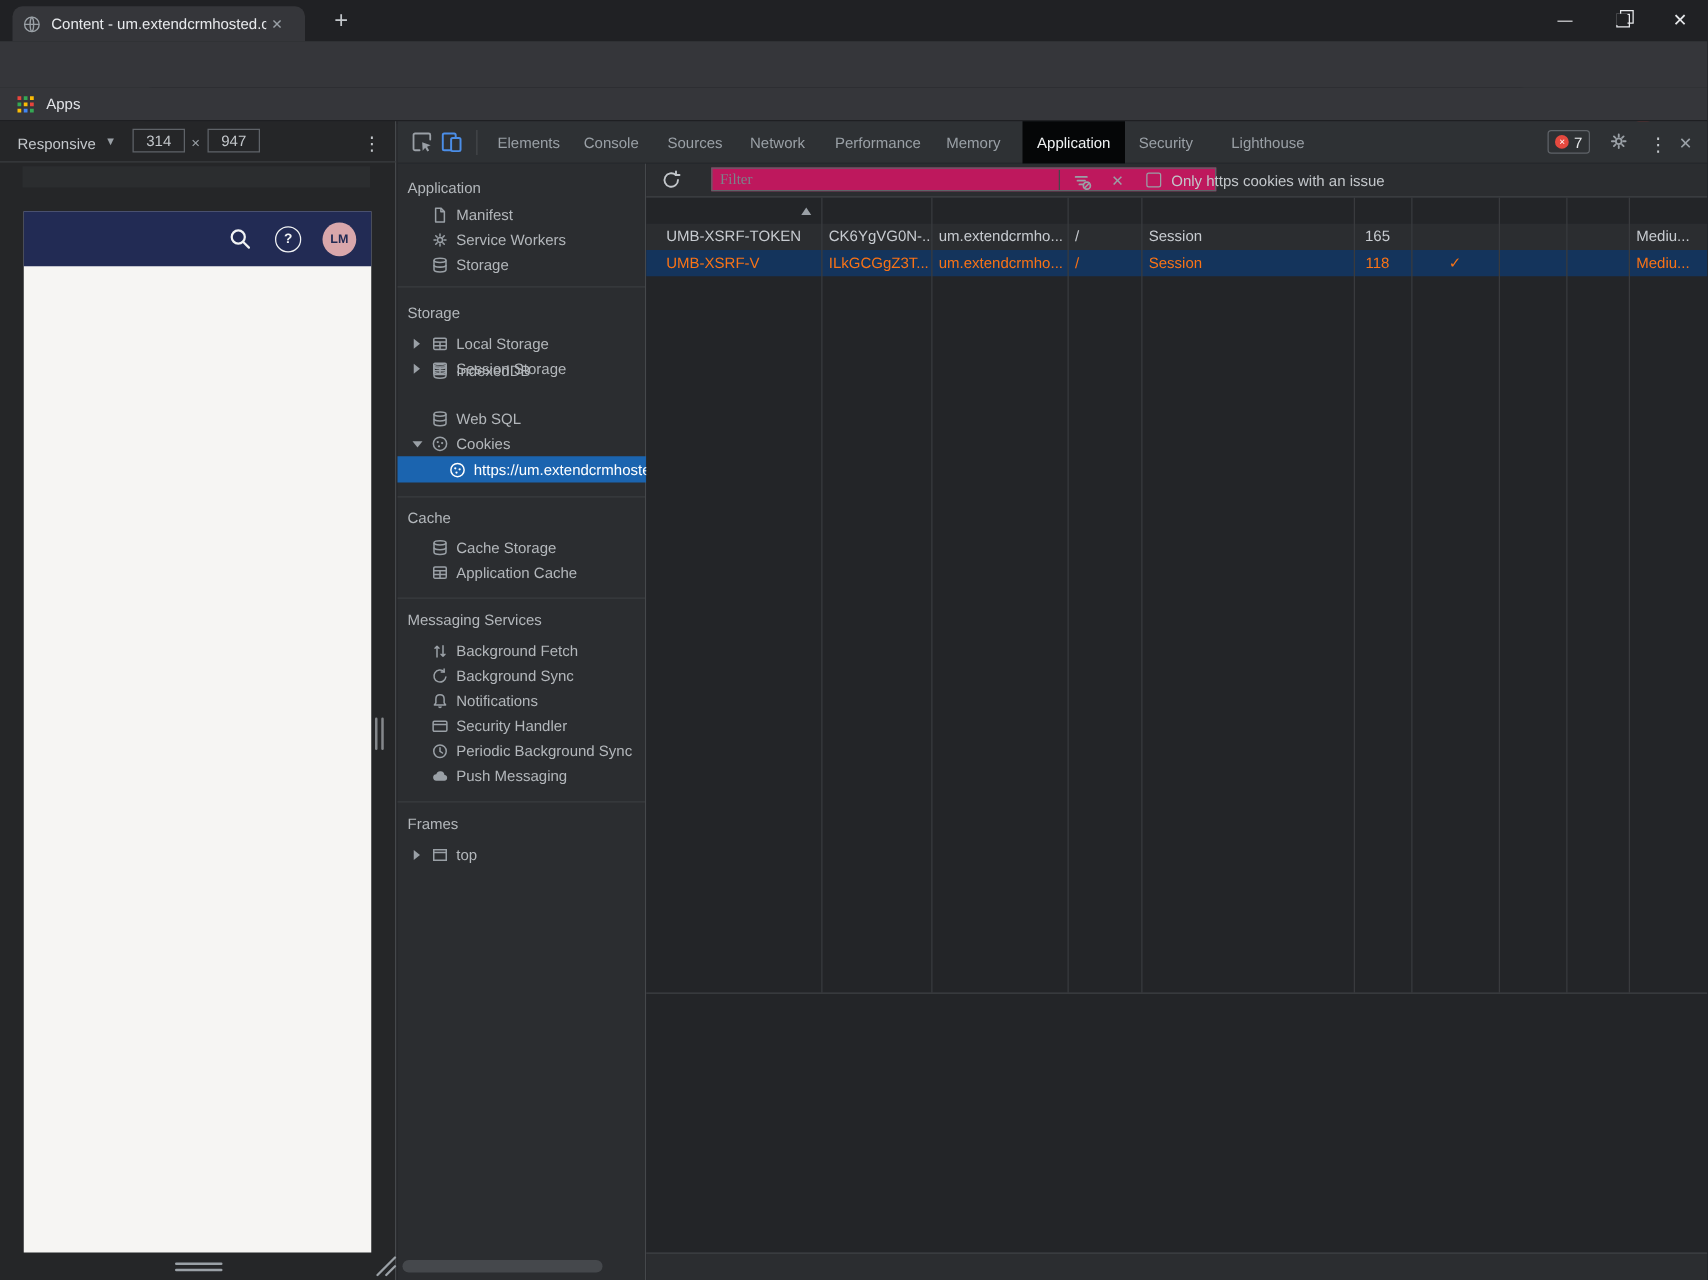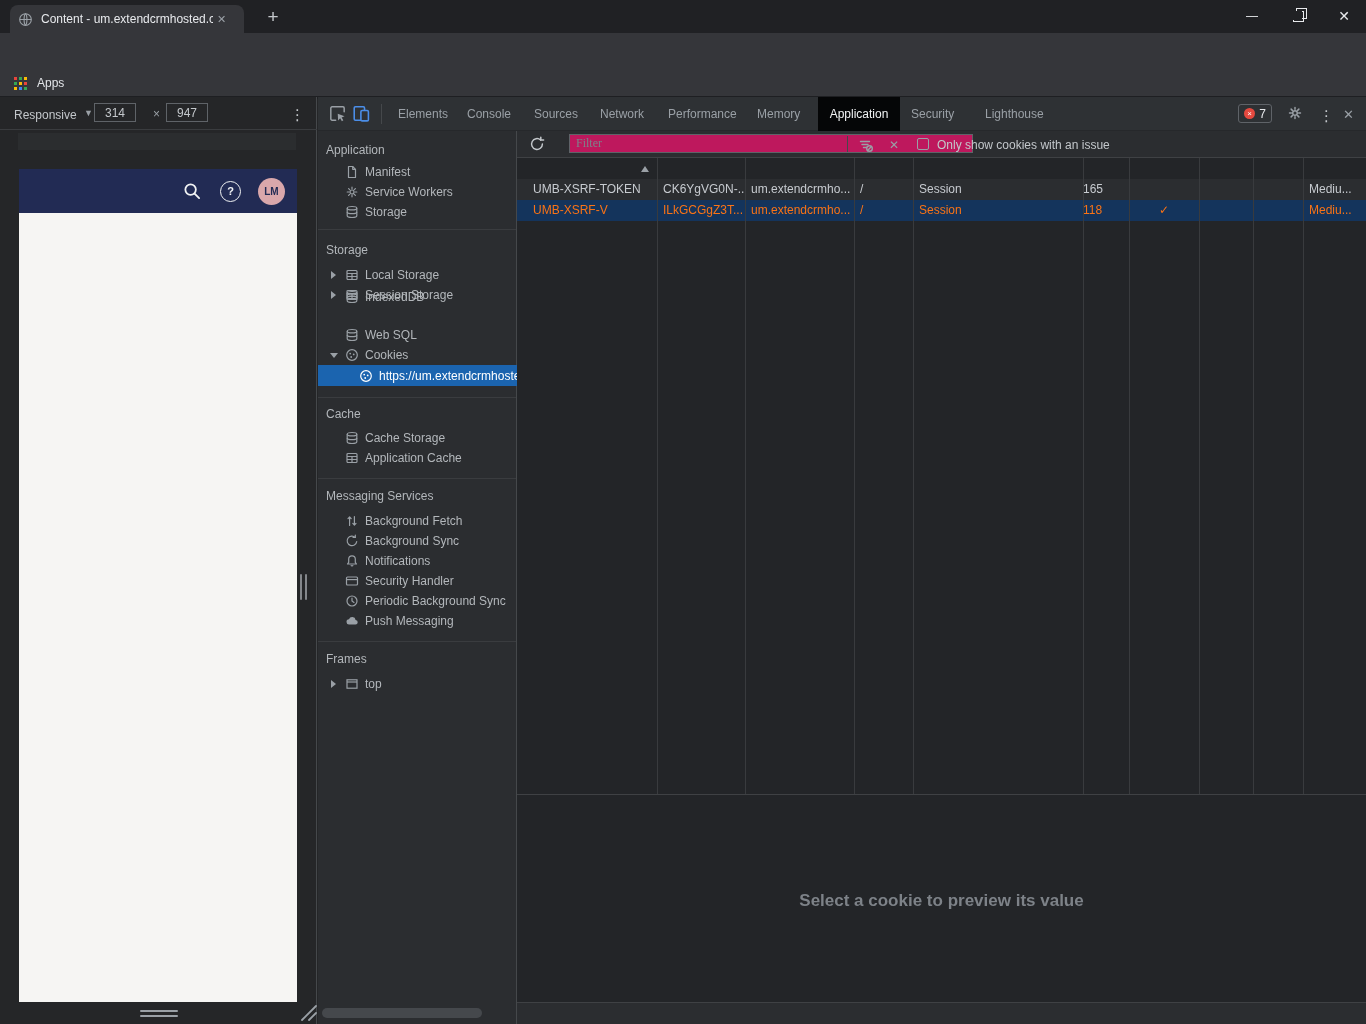--- a/index.html
+++ b/index.html
@@ -97,21 +97,21 @@
   .chkbox{position:absolute;left:400px;top:7px;width:12px;height:12px;border:1px solid #9aa0a6;border-radius:2px;box-sizing:border-box}
   .chk-label{position:absolute;left:420px;top:7px;color:#c3c7cb}
 
   .thead{position:absolute;left:0;top:27px;width:849px;height:21px;background:#2d2f32;
         border-bottom:1px solid #3f4144;display:flex;box-sizing:border-box;color:#d0d3d7}
   .trow{position:absolute;left:0;width:849px;height:21px;display:flex;color:#c7cbd0}
   .r0{top:48px;background:#2b2d30}
   .r1{top:69px;background:#14345c;color:#f97316}
   .cell{line-height:21px;padding-left:6px;white-space:nowrap;overflow:hidden;box-sizing:border-box;flex:none}
   .c0{width:140px;padding-left:16px}.c1{width:88px}.c2{width:109px}.c3{width:59px}.c4{width:170px}
-  .c5{width:46px;text-align:left;padding-right:8px;padding-left:0}
+  .c5{width:46px;text-align:center;padding-right:8px;padding-left:0}
   .c6{width:70px;text-align:center;padding-left:0}.c7{width:54px}.c8{width:50px}.c9{flex:1}
   .sortarrow{position:absolute;left:124px;top:35px;width:0;height:0;border-bottom:6px solid #9aa0a6;
         border-left:4px solid transparent;border-right:4px solid transparent}
   .vline{position:absolute;top:27px;width:1px;height:636px;background:#393b3e}
   .tbl-bottom{position:absolute;left:0;top:663px;width:849px;height:1px;background:#3f4144}
   .preview{position:absolute;left:0;top:669px;width:849px;height:202px;display:flex;align-items:center;justify-content:center}
   .preview-msg{color:#7d8288;font-size:17px;font-weight:bold}
   .bottom-band{position:absolute;left:0;top:871px;width:849px;height:22px;background:#2b2d30;border-top:1px solid #3f4144;box-sizing:border-box}
 </style>
 </head>
@@ -193,21 +193,21 @@
   <i style="background:#fbbc05"></i>
     <i style="background:#4285f4"></i>
     <i style="background:#34a853"></i>
 </span>
 <span class="abs apps-label">Apps</span>
 
 <div class="abs emu"></div>
 <div class="abs dev-toolbar"></div>
 <span class="abs resp-label">Responsive</span>
 <span class="abs chev">▼</span>
-<input class="abs dim-input" style="left: 94px;" value="314">
+<input class="abs dim-input" style="left: 106px;" value="314">
 <span class="abs dim-x">×</span>
 <input class="abs dim-input" style="left: 166px;" value="947">
 <span class="abs kebab emu-kebab">⋮</span>
 <div class="abs scroll-strip"></div>
 
 <div class="abs page">
   <div class="abs page-header">
     <span>
       <svg width="21" height="21" viewBox="0 0 20 20" fill="none" stroke="#f1f3f4" stroke-width="1.7" stroke-linecap="round">
           <circle cx="8.2" cy="8.2" r="5"></circle>
@@ -472,21 +472,21 @@
     <span class="tb-sep"></span>
     <span style="position:absolute;left:341px;top:6px">
       <svg width="16" height="16" viewBox="0 0 16 16" fill="none" stroke="#9aa0a6" stroke-width="1.4" stroke-linecap="round">
           <path d="M2.5 4.5h9M4 7.5h6M5.5 10.5h3"></path>
           <circle cx="11.5" cy="11.5" r="2.8"></circle>
           <path d="M9.6 13.4l3.8-3.8"></path>
         </svg>
     </span>
     <span style="position:absolute;left:372px;top:7px;color:#9aa0a6;font-size:12px">✕</span>
     <span class="chkbox"></span>
-    <span class="chk-label">Only show cookies with an issue</span>
+    <span class="chk-label">Only https cookies with an issue</span>
   </div>
 
   <span class="sortarrow"></span>
 
   <div class="trow r0">
     <span class="cell c0">UMB-XSRF-TOKEN</span>
     <span class="cell c1">CK6YgVG0N-...</span>
     <span class="cell c2">um.extendcrmho...</span>
     <span class="cell c3">/</span>
     <span class="cell c4">Session</span>
@@ -513,17 +513,14 @@
   <div class="vline" style="left:228px"></div>
   <div class="vline" style="left:337px"></div>
   <div class="vline" style="left:396px"></div>
   <div class="vline" style="left:566px"></div>
   <div class="vline" style="left:612px"></div>
   <div class="vline" style="left:682px"></div>
   <div class="vline" style="left:736px"></div>
   <div class="vline" style="left:786px"></div>
   <div class="tbl-bottom"></div>
 
-  <div class="preview">
-    <span class="preview-msg">Select a cookie to preview its value</span>
-  </div>
   <div class="bottom-band"></div>
 </div>
 
 </body></html>

